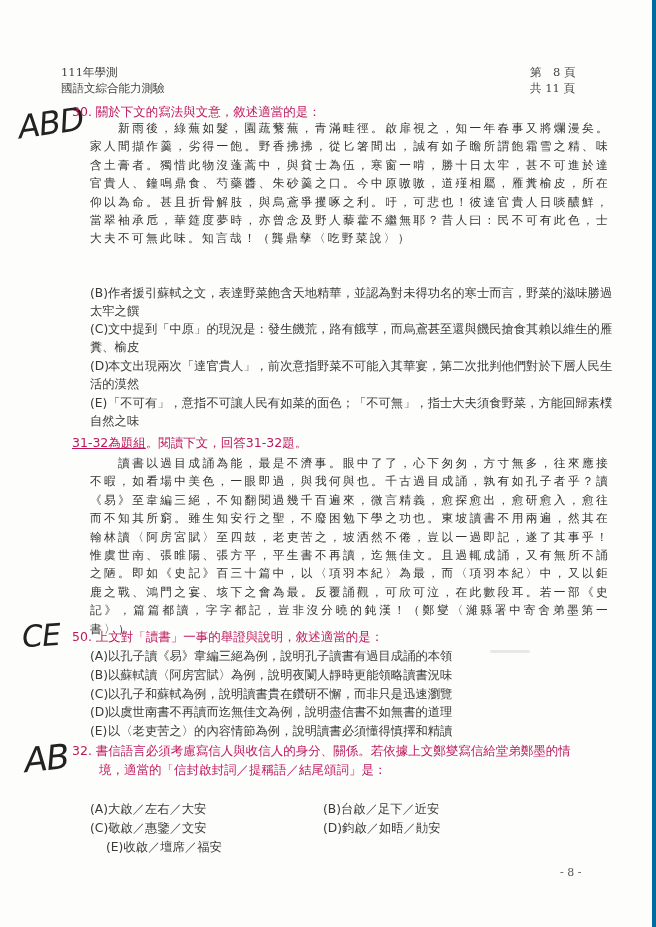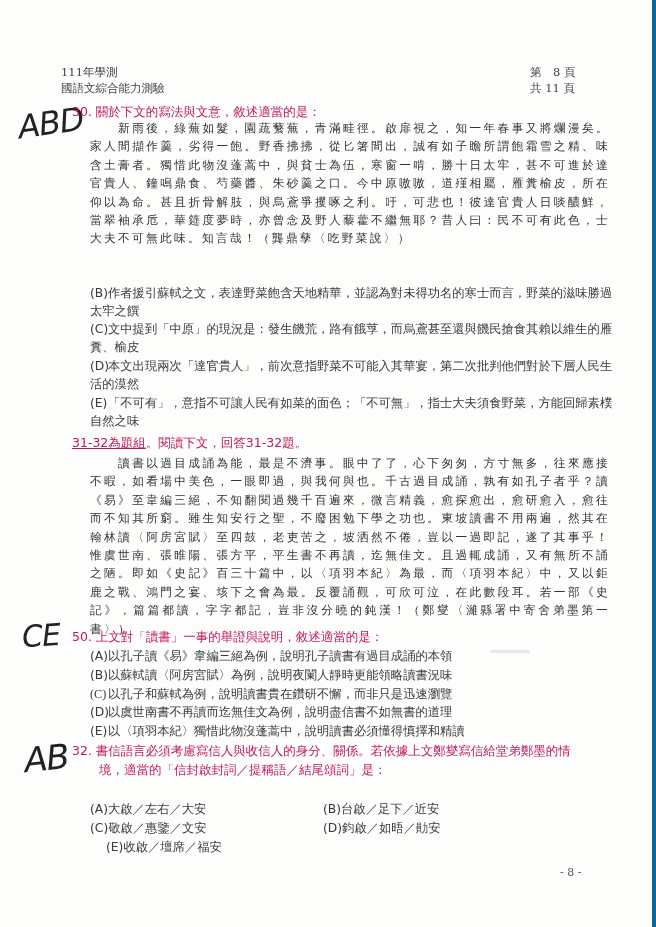--- a/index.html
+++ b/index.html
@@ -70,23 +70,23 @@
     <span class="ul">31-32為題組</span><span>。閱讀下文，回答31-32題。</span>
   </div>
   <div class="passage" style="top:454px;">
     <p>讀書以過目成誦為能，最是不濟事。眼中了了，心下匆匆，方寸無多，往來應接不暇，如看場中美色，一眼即過，與我何與也。千古過目成誦，孰有如孔子者乎？讀《易》至韋編三絕，不知翻閱過幾千百遍來，微言精義，愈探愈出，愈研愈入，愈往而不知其所窮。雖生知安行之聖，不廢困勉下學之功也。東坡讀書不用兩遍，然其在翰林讀〈阿房宮賦〉至四鼓，老吏苦之，坡洒然不倦，豈以一過即記，遂了其事乎！惟虞世南、張睢陽、張方平，平生書不再讀，迄無佳文。且過輒成誦，又有無所不誦之陋。即如《史記》百三十篇中，以〈項羽本紀〉為最，而〈項羽本紀〉中，又以鉅鹿之戰、鴻門之宴、垓下之會為最。反覆誦觀，可欣可泣，在此數段耳。若一部《史記》，篇篇都讀，字字都記，豈非沒分曉的鈍漢！（鄭燮〈濰縣署中寄舍弟墨第一書〉）</p>
   </div>
 
   <div class="qline" style="left:72px; top:629px;">50. 上文對「讀書」一事的舉證與說明，敘述適當的是：</div>
   <div class="opt" style="top:647px;"><span class="lbl">(A)</span><span>以孔子讀《易》韋編三絕為例，說明孔子讀書有過目成誦的本領</span></div>
   <div class="smudge"></div>
   <div class="opt" style="top:666px;"><span class="lbl">(B)</span><span>以蘇軾讀〈阿房宮賦〉為例，說明夜闌人靜時更能領略讀書況味</span></div>
-  <div class="opt" style="top:685px;font-family:Liberation Serif, serif;"><span class="lbl">(C)</span><span>以孔子和蘇軾為例，說明讀書貴在鑽研不懈，而非只是迅速瀏覽</span></div>
+  <div class="opt" style="top:685px;"><span class="lbl">(C)</span><span>以孔子和蘇軾為例，說明讀書貴在鑽研不懈，而非只是迅速瀏覽</span></div>
   <div class="opt" style="top:703px;"><span class="lbl">(D)</span><span>以虞世南書不再讀而迄無佳文為例，說明盡信書不如無書的道理</span></div>
-  <div class="opt" style="top:722px;"><span class="lbl">(E)</span><span>以〈項羽本紀〉獨惜此物沒蓬蒿中，說明讀書必須懂得慎擇和精讀</span></div>
+  <div class="opt" style="top:722px;"><span class="lbl">(E)</span><span>以〈老吏苦之〉的內容情節為例，說明讀書必須懂得慎擇和精讀</span></div>
 
   <div class="qline" style="left:72px; top:743px;">32. 書信語言必須考慮寫信人與收信人的身分、關係。若依據上文鄭燮寫信給堂弟鄭墨的情</div>
   <div class="qline" style="left:90px; top:762px;margin-left:9px;">境，適當的「信封啟封詞／提稱語／結尾頌詞」是：</div>
   <div class="opt2" style="left:90px; top:780px;"><span>(A)</span><span>大啟／左右／大安</span></div>
   <div class="opt2" style="left:323px; top:780px;"><span>(B)</span><span>台啟／足下／近安</span></div>
   <div class="opt2" style="left:90px; top:799px;"><span>(C)</span><span>敬啟／惠鑒／文安</span></div>
   <div class="opt2" style="left:323px; top:799px;"><span>(D)</span><span>鈞啟／如晤／勛安</span></div>
   <div class="opt2" style="left:106px; top:818px;"><span>(E)</span><span>收啟／壇席／福安</span></div>
 
   <div class="footer">- 8 -</div>

